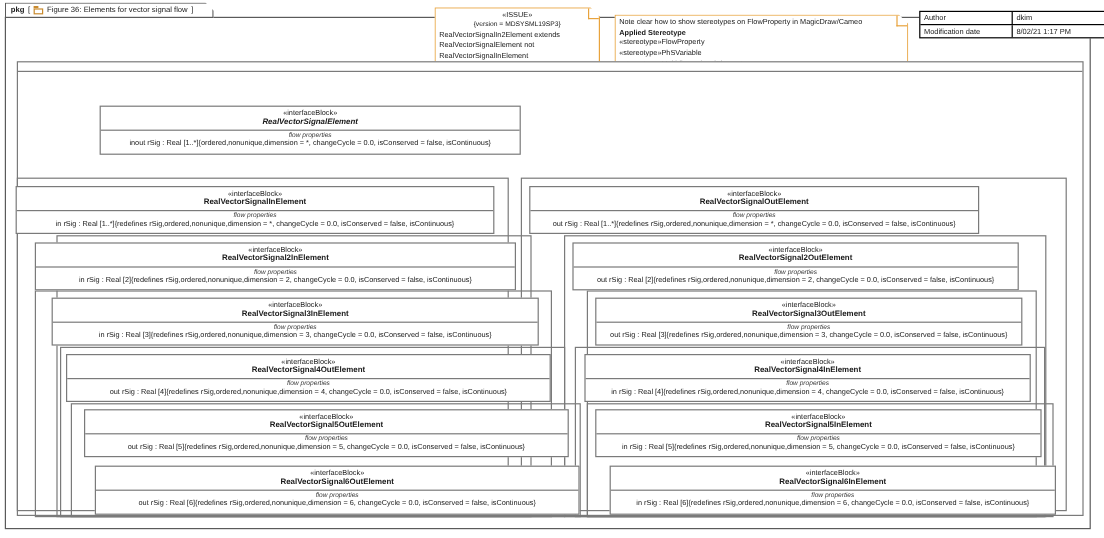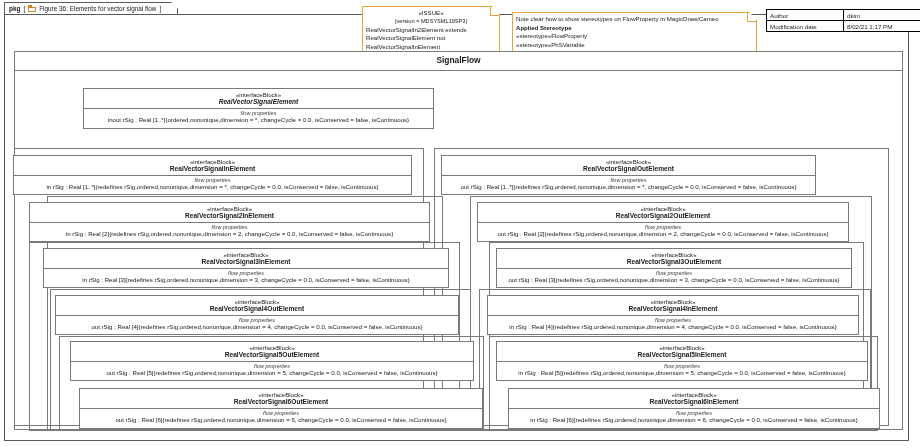--- a/index.html
+++ b/index.html
@@ -152,21 +152,20 @@
       <div class="c v">dkim</div>
     </div>
     <div class="r">
       <div class="c k">Modification date</div>
       <div class="c v">8/02/21 1:17 PM</div>
     </div>
   </div>
 
   <div class="blk sigflow">
     <div class="hdr">
-      <span class="nm">SignalFlow</span>
     </div>
   </div>
 
   <div class="blk ib" style="left:83px;top:88px;width:351px;height:41px;">
     <div class="hdr">
       <span class="st">«interfaceBlock»</span>
       <span class="nm ital">RealVectorSignalElement</span>
     </div>
     <span class="sec-lbl">flow properties</span>
     <span class="prop">inout rSig : Real [1..*]{ordered,nonunique,dimension = *, changeCycle = 0.0, isConserved = false, isContinuous}</span>

